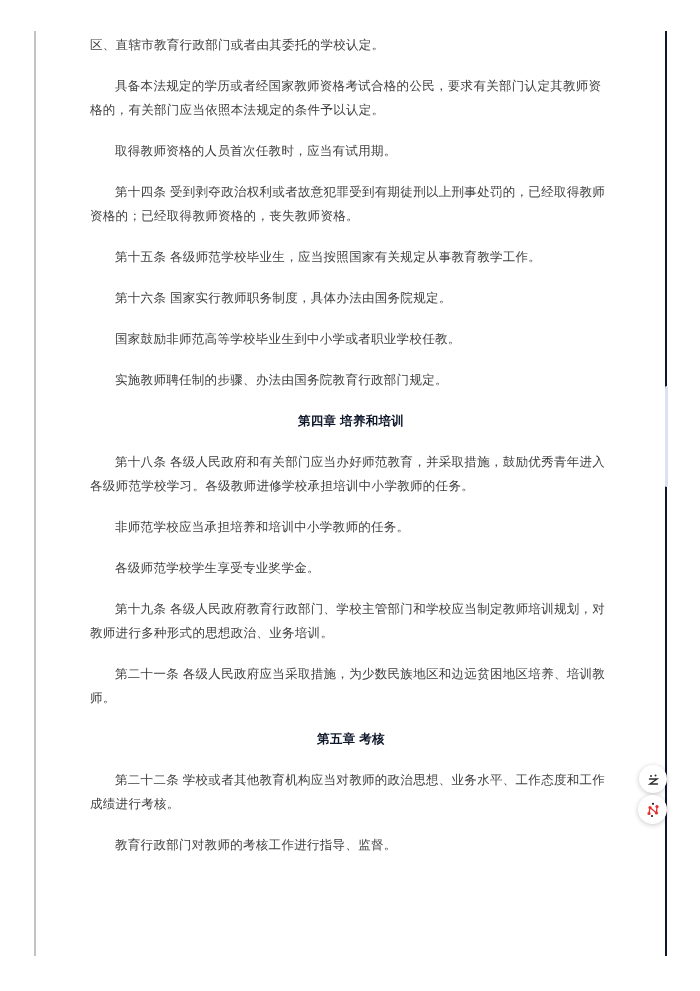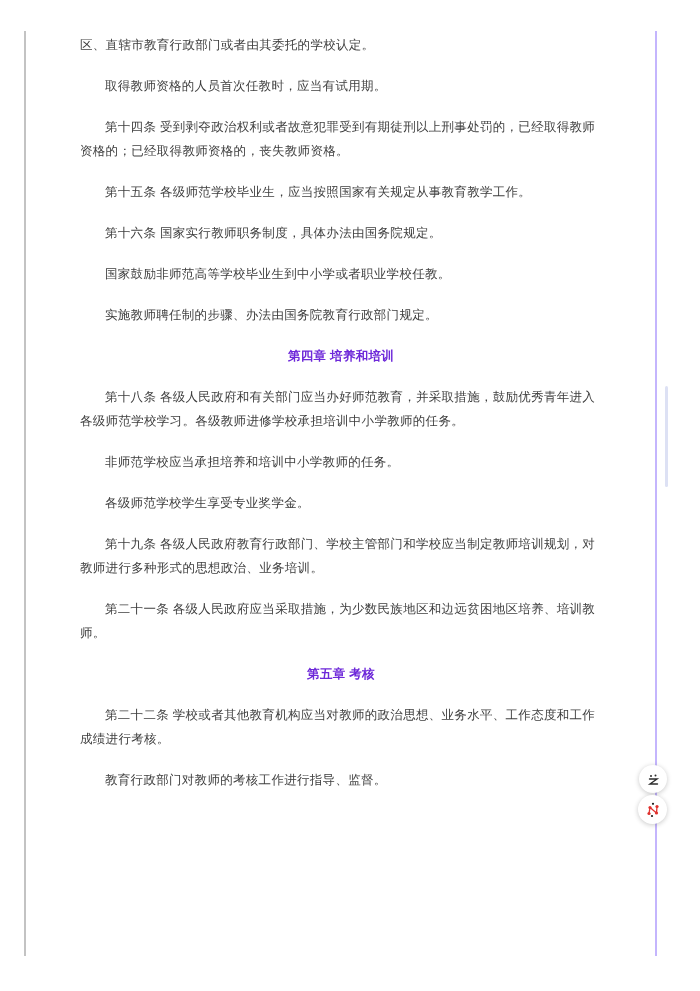--- a/index.html
+++ b/index.html
@@ -10,44 +10,44 @@
     overflow: hidden;
     position: relative;
   }
   .viewer {
     position: absolute; inset: 0;
     width: 700px; height: 991px;
   }
   
   .page {
     position: absolute;
-    left: 24px; top: 31px;
+    left: 34px; top: 31px;
     width: 633px; height: 925px;
     background: #ffffff;
     border-left: 2px solid #c3c3c3;
-    border-right: 2px solid #c4b5fd;
+    border-right: 2px solid #0f172a;
   }
   .article {
     padding: 2px 53px 0 54px;
     color: #3e3e3e;
   }
   .article p {
     font-size: 12.5px;
     line-height: 24px;
     margin-bottom: 17px;
     text-indent: 2em;
     letter-spacing: 0.3px;
   }
   .article p.continuation { text-indent: 0; }
   .article h3.heading {
     font-size: 12.5px;
     line-height: 24px;
     margin-bottom: 17px;
     font-weight: bold;
-    color: #6d28d9;
+    color: #0f172a;
     text-align: center;
     text-indent: 0;
     letter-spacing: 0.3px;
   }
   
   .scroll-thumb {
     position: absolute;
     left: 665px; top: 386px;
     width: 3px; height: 101px;
     background: #dde1f4;
@@ -71,20 +71,21 @@
   .float-btn svg { display: block; }
 </style>
 </head>
 <body>
 
 <div class="viewer">
 
   <div class="page">
     <article class="article">
         <p class="continuation">区、直辖市教育行政部门或者由其委托的学校认定。</p>
+        <p class="para">具备本法规定的学历或者经国家教师资格考试合格的公民，要求有关部门认定其教师资格的，有关部门应当依照本法规定的条件予以认定。</p>
         <p class="para">取得教师资格的人员首次任教时，应当有试用期。</p>
         <p class="para">第十四条 受到剥夺政治权利或者故意犯罪受到有期徒刑以上刑事处罚的，已经取得教师资格的；已经取得教师资格的，丧失教师资格。</p>
         <p class="para">第十五条 各级师范学校毕业生，应当按照国家有关规定从事教育教学工作。</p>
         <p class="para">第十六条 国家实行教师职务制度，具体办法由国务院规定。</p>
         <p class="para">国家鼓励非师范高等学校毕业生到中小学或者职业学校任教。</p>
         <p class="para">实施教师聘任制的步骤、办法由国务院教育行政部门规定。</p>
         <h3 class="heading">第四章 培养和培训</h3>
         <p class="para">第十八条 各级人民政府和有关部门应当办好师范教育，并采取措施，鼓励优秀青年进入各级师范学校学习。各级教师进修学校承担培训中小学教师的任务。</p>
         <p class="para">非师范学校应当承担培养和培训中小学教师的任务。</p>
         <p class="para">各级师范学校学生享受专业奖学金。</p>

